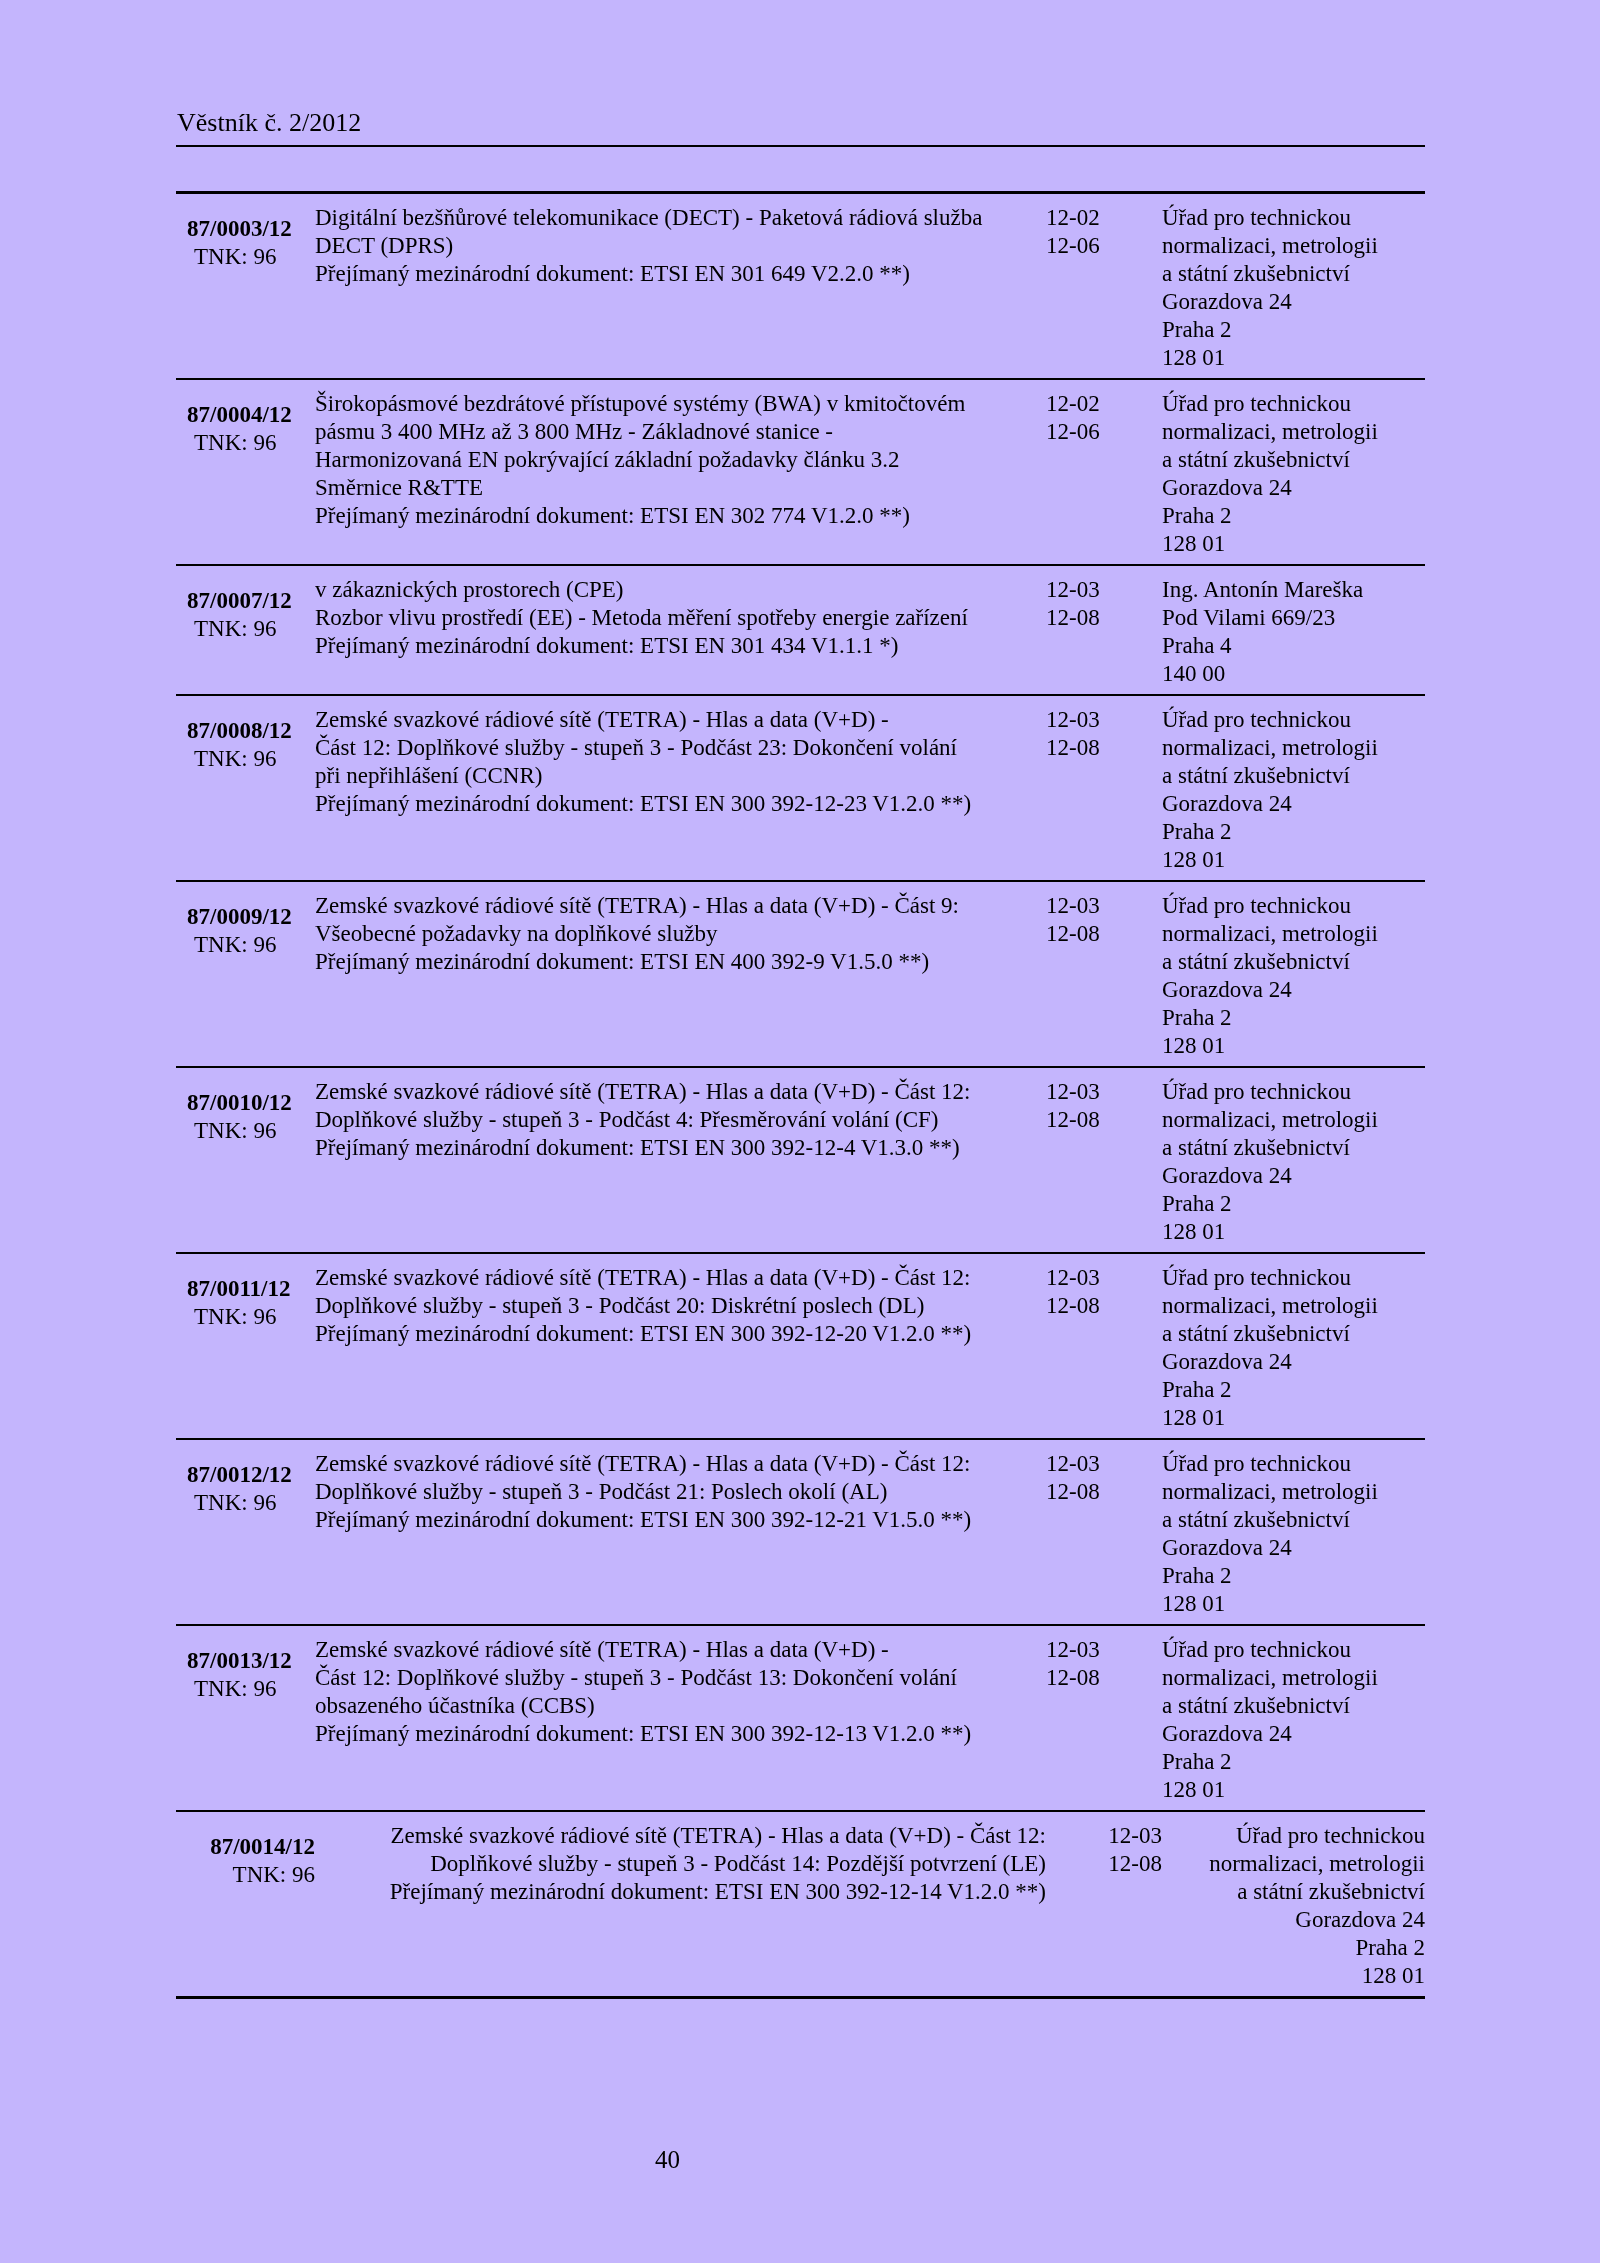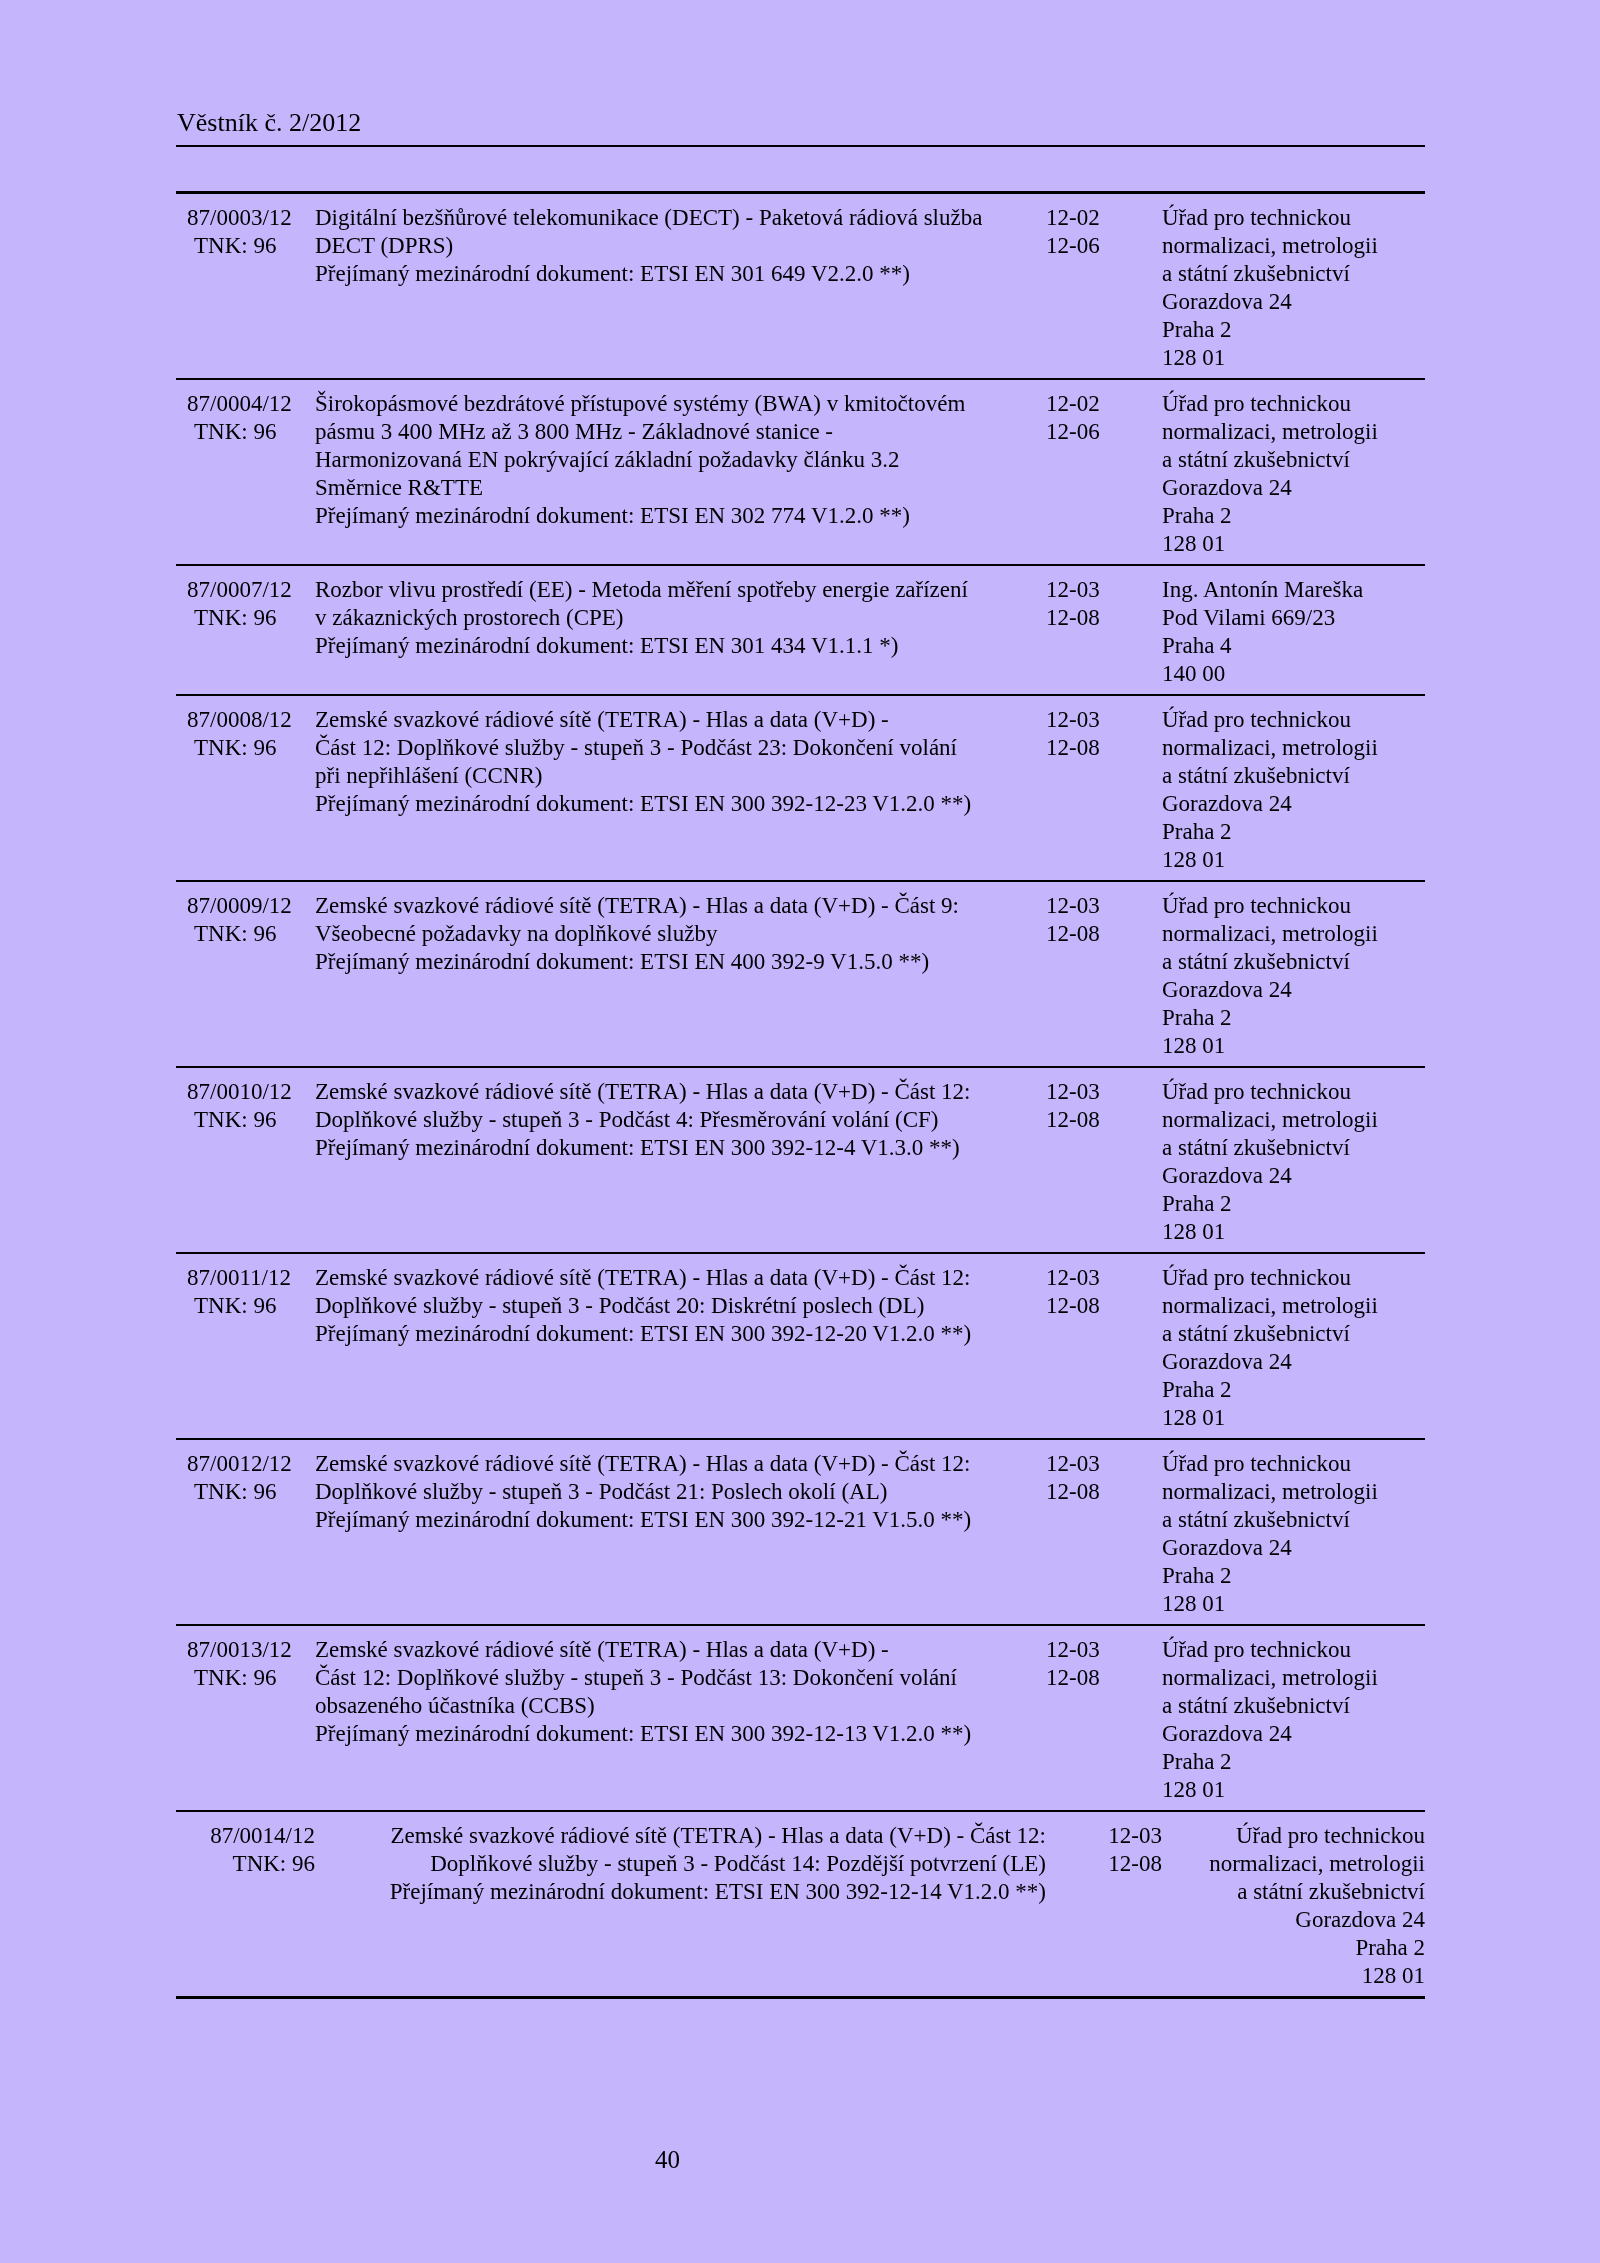--- a/index.html
+++ b/index.html
@@ -46,23 +46,24 @@
     display: grid;
     grid-template-columns: 139px 731px 116px 1fr;
     border-bottom: 2px solid #000;
     padding: 10px 0 6px 0;
     font-size: 23px;
     line-height: 28px;
   }
   .entry:last-child { border-bottom: 3px solid #000; text-align: right; }
   .cell { overflow: hidden; }
   .cell-id .id {
-    font-weight: normal;
+    font-weight: bold;
     padding-left: 11px;
     white-space: nowrap;
+    margin-top: 11px;
   }
   .cell-id .tnk {
     padding-left: 18px;
     white-space: nowrap;
   }
   .cell-title div, .cell-dates div, .cell-address div { white-space: nowrap; }
   .footer-page {
     position: absolute;
     left: 638px;
     top: 2146px;
@@ -127,22 +128,22 @@
           <div>128 01</div>
         </div>
   </div>
 
   <div class="entry">
     <div class="cell cell-id">
       <div class="id">87/0007/12</div>
       <div class="tnk">TNK: 96</div>
     </div>
     <div class="cell cell-title">
+          <div>v zákaznických prostorech (CPE)</div>
           <div>Rozbor vlivu prostředí (EE) - Metoda měření spotřeby energie zařízení</div>
-          <div>v zákaznických prostorech (CPE)</div>
           <div>Přejímaný mezinárodní dokument: ETSI EN 301 434 V1.1.1 *)</div>
         </div>
     <div class="cell cell-dates">
           <div>12-03</div>
           <div>12-08</div>
         </div>
     <div class="cell cell-address">
           <div>Ing. Antonín Mareška</div>
           <div>Pod Vilami 669/23</div>
           <div>Praha 4</div>

